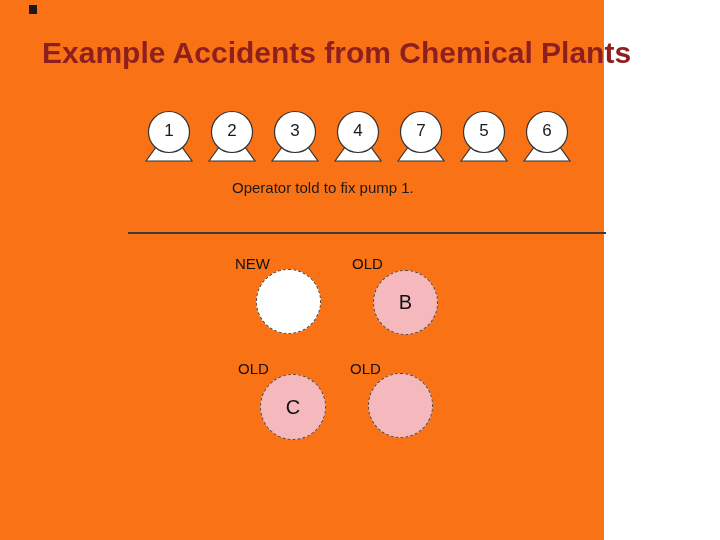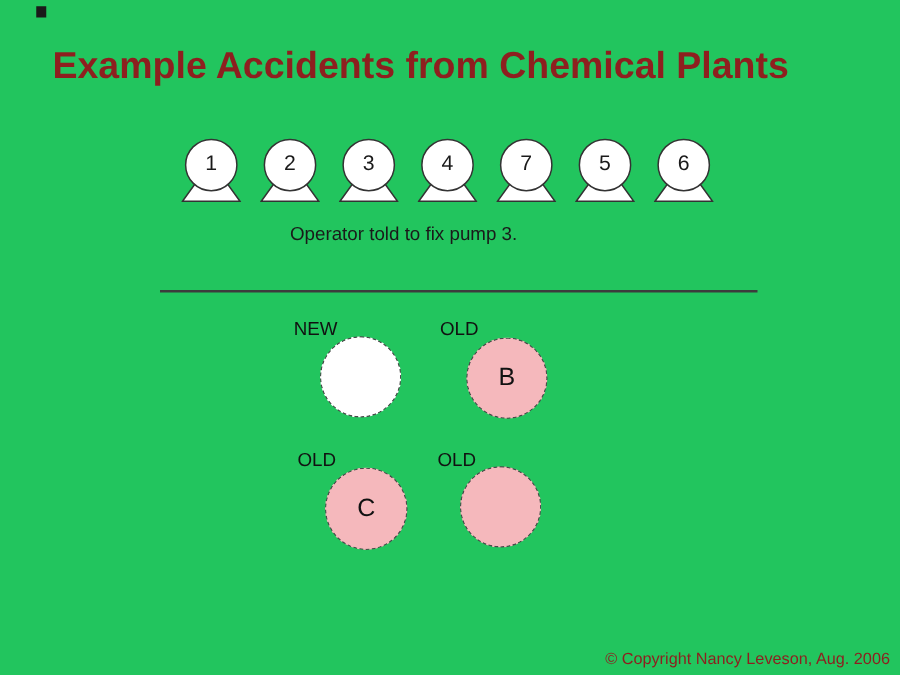--- a/index.html
+++ b/index.html
@@ -1,21 +1,21 @@
 <!DOCTYPE html>
 <html><head>
 <meta charset="utf-8">
 <style>
   html,body{margin:0;padding:0;}
   body{
     width:720px;height:540px;background:#ffffff;position:relative;overflow:hidden;
     font-family:"Liberation Sans","DejaVu Sans",sans-serif;
   }
   .abs{position:absolute;}
-  #slide{width:720px;height:540px;position:relative;background:#22c55e;}
+  #slide{width:604px;height:540px;position:relative;background:#f97316;}
 
   #corner-mark{left:29px;top:5px;width:8px;height:9px;background:#1a1a1a;}
 
   #slide-title{
     left:42px;top:36px;width:660px;
     font-size:30px;font-weight:bold;color:#8e1f1f;
     letter-spacing:0px;white-space:nowrap;
   }
 
   
@@ -113,21 +113,21 @@
     <div class="num">5</div>
   </div>
   <div id="pump-6" class="pump abs">
     <svg width="48" height="54" viewBox="0 0 48 54">
       <polygon points="1,52 14,34 34,34 47,52" fill="#ffffff" stroke="#333333" stroke-width="1.2"></polygon>
       <circle cx="24" cy="23" r="20.5" fill="#ffffff" stroke="#333333" stroke-width="1.2"></circle>
     </svg>
     <div class="num">6</div>
   </div>
 
-  <div id="pump-caption" class="abs">Operator told to fix pump 3.</div>
+  <div id="pump-caption" class="abs">Operator told to fix pump 1.</div>
 
   <div id="divider" class="abs"></div>
 
   <div id="label-new" class="circ-label abs">NEW</div>
   <div id="cryst-new" class="cryst abs" style="background: rgb(255, 255, 255);">
     <span></span>
   </div>
 
   <div id="label-old-b" class="circ-label abs">OLD</div>
   <div id="cryst-b" class="cryst abs" style="background: rgb(245, 184, 188);">
@@ -138,15 +138,14 @@
   <div id="cryst-c" class="cryst abs" style="background: rgb(245, 184, 188);">
     <span>C</span>
   </div>
 
   <div id="label-old-d" class="circ-label abs">OLD</div>
   <div id="cryst-d" class="cryst abs" style="background: rgb(245, 184, 188);">
     <span></span>
   </div>
 
 
-  <div id="copyright" class="abs">© Copyright Nancy Leveson, Aug. 2006</div>
 
 </div>
 
 </body></html>

